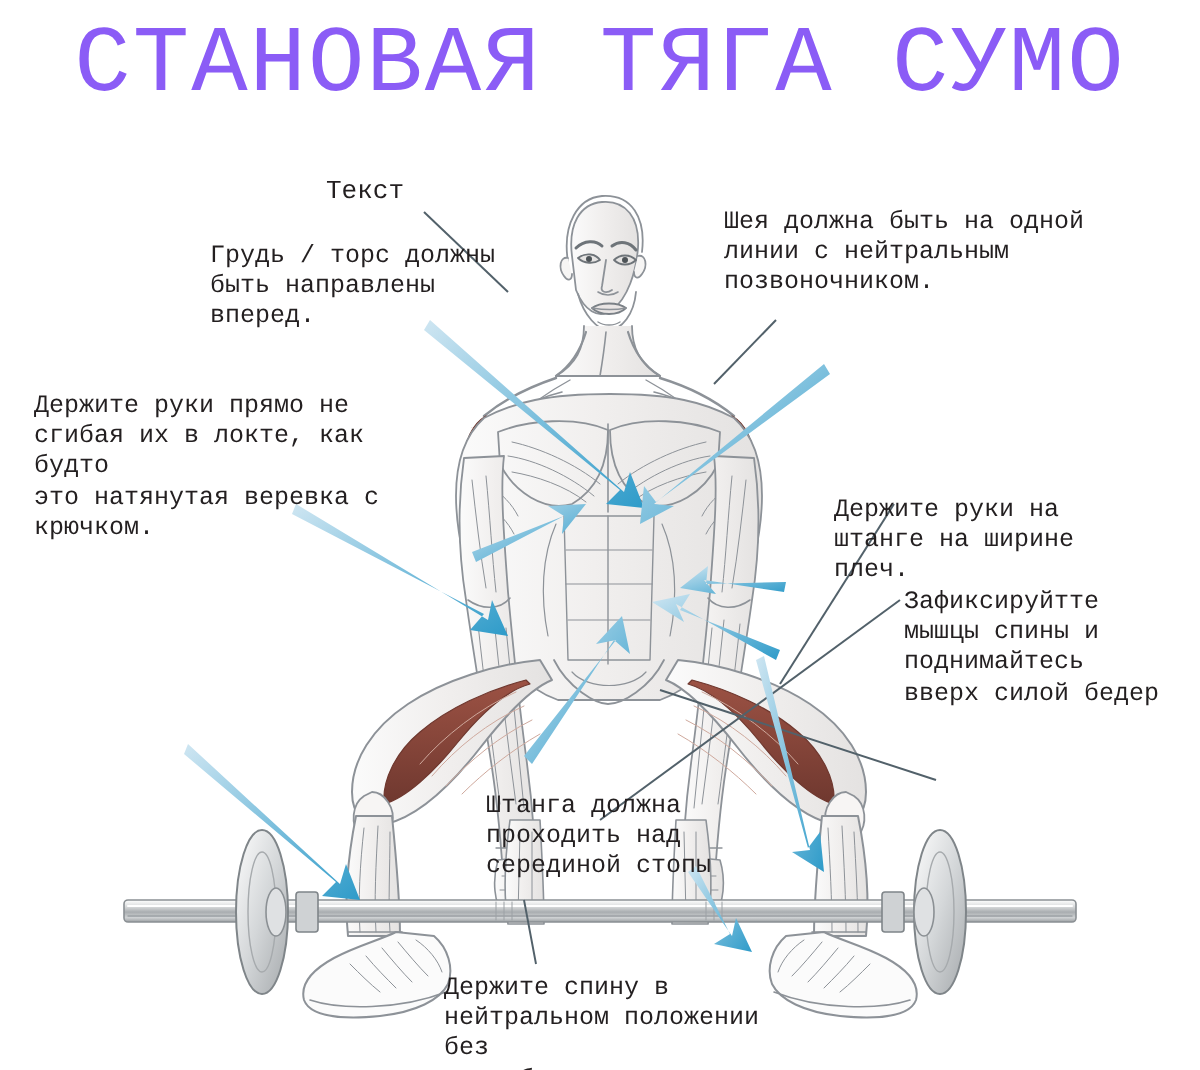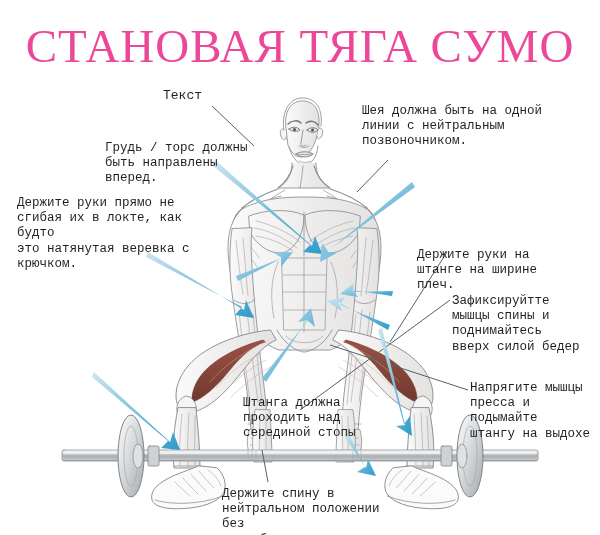--- a/index.html
+++ b/index.html
@@ -16,45 +16,45 @@
     width: 600px;
     height: 535px;
     background: #ffffff;
     overflow: hidden;
   }
 
   
   #title {
     position: absolute;
     left: 0;
-    top: 16px;
+    top: 4px;
     width: 600px;
     text-align: center;
-    font-family: Liberation Serif, serif;
+    font-family: Liberation Mono, monospace;
     font-size: 47px;
     line-height: 60px;
     letter-spacing: 1px;
     font-weight: 400;
-    color: #ec4899;
+    color: #8b5cf6;
     white-space: nowrap;
     font-variant: small-caps;
   }
 
   
   .callout {
     position: absolute;
     color: #231f20;
     font-size: 12.5px;
     line-height: 15.2px;
     font-family: Liberation Mono, monospace;
     white-space: pre-line;
     z-index: 40;
   }
   .c-text      { left: 163px; top: 88px;  width: 110px; font-size: 13px; }
-  .c-chest     { left: 105px; top: 121px; width: 160px; margin-top: 20px; }
+  .c-chest     { left: 105px; top: 121px; width: 160px; }
   .c-neck      { left: 362px; top: 104px; width: 185px; }
   .c-arms      { left: 17px;  top: 196px; width: 205px; }
   .c-grip      { left: 417px; top: 208px; width: 130px; margin-top: 40px; }
   .c-feet      { left: 13px;  top: 280px; width: 150px; }
   .c-back      { left: 452px; top: 294px; width: 140px; }
   .c-abs       { left: 470px; top: 381px; width: 130px; }
   .c-bar       { left: 243px; top: 396px; width: 135px; }
   .c-spine     { left: 222px; top: 487px; width: 185px; }
 
   
@@ -398,23 +398,20 @@
 сгибая их в локте, как будто
 это натянутая веревка с
 крючком.</div>
   <div class="callout c-grip">Держите руки на
 штанге на ширине
 плеч.</div>
   <div class="callout c-back">Зафиксируйтте
 мышцы спины и
 поднимайтесь
 вверх силой бедер</div>
-  <div class="callout c-abs">Напрягите мышцы
-пресса и подымайте
-штангу на выдохе</div>
   <div class="callout c-bar">Штанга должна
 проходить над
 серединой стопы</div>
   <div class="callout c-spine">Держите спину в
 нейтральном положении без
 прогиба.</div>
 
 </div>
 
 </body></html>

